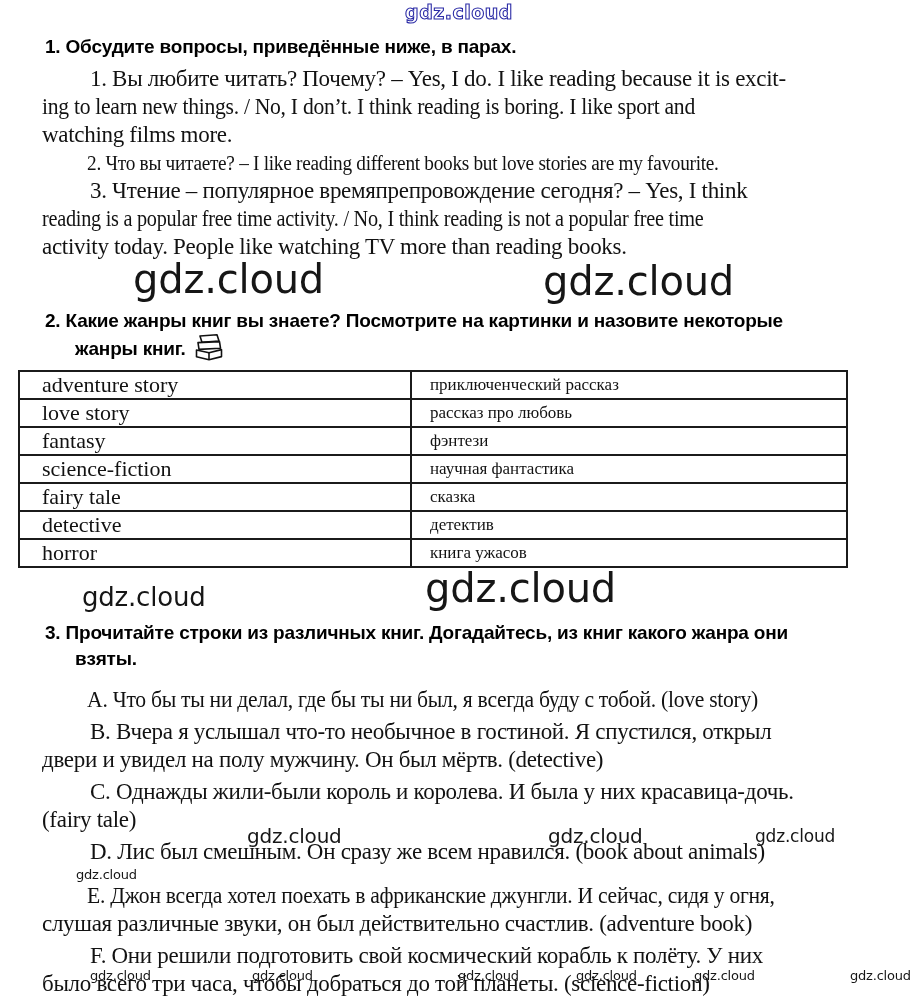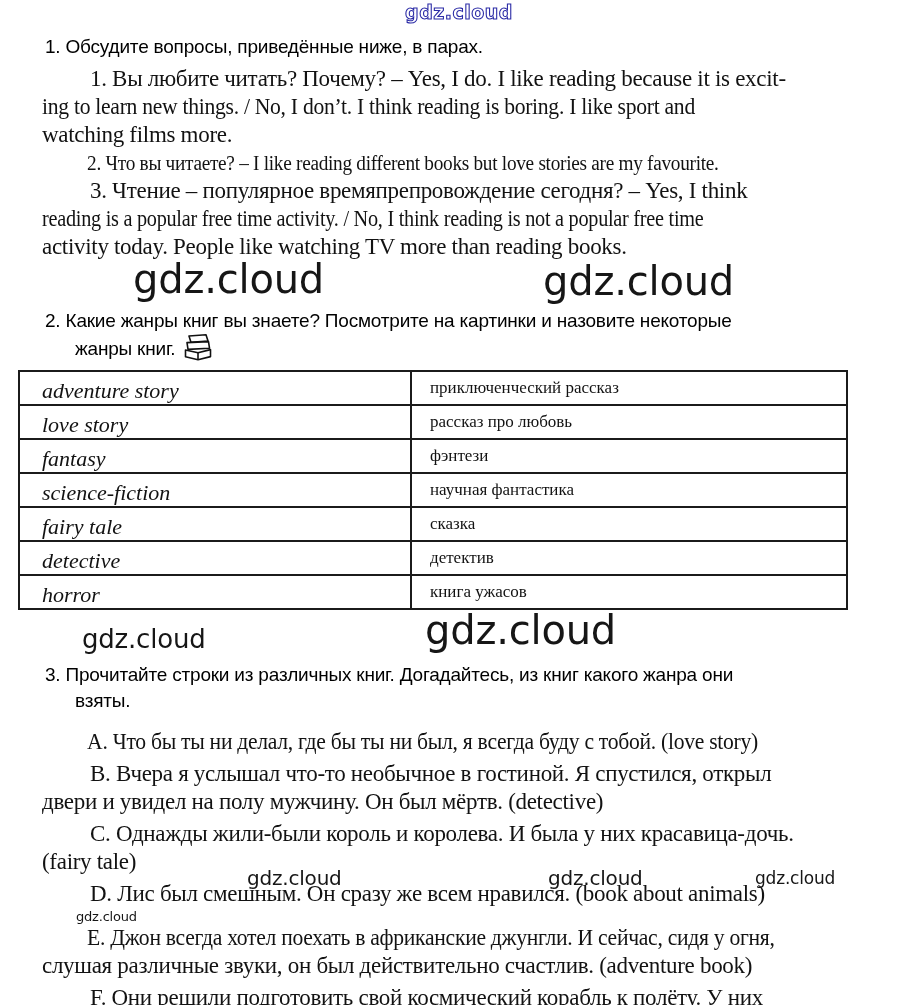--- a/index.html
+++ b/index.html
@@ -21,21 +21,21 @@
   .wm-m3{left:755px;top:208px;font-size:17px;}
   .wm-s1{left:76px;top:248px;font-size:13px;}
   .wm-f1{left:90px;top:349px;font-size:13px;}
   .wm-f2{left:252px;top:349px;font-size:13px;}
   .wm-f3{left:458px;top:349px;font-size:13px;}
   .wm-f4{left:576px;top:349px;font-size:13px;}
   .wm-f5{left:694px;top:349px;font-size:13px;}
   .wm-f6{left:850px;top:349px;font-size:13px;}
 
   
-  .h{font-family:"Liberation Sans",sans-serif;font-weight:400;font-size:19px;line-height:26px;
+  .h{font-family:"Liberation Sans",sans-serif;font-weight:700;font-size:19px;line-height:26px;
      color:#000;margin-left:45px;letter-spacing:-0.2px;white-space:nowrap;}
   .task1-h{margin-top:34px;}
   .task2-h{margin-top:0;}
   .task3-h{margin-top:4px;}
   .h2l2{padding-left:30px;}
 
   
   .para{margin-top:5px;}
   .bline{font-family:"Liberation Serif","DejaVu Serif",serif;font-size:23px;line-height:28px;
          color:#121212;margin-left:42px;white-space:nowrap;letter-spacing:-0.3px;transform-origin:0 50%;}
@@ -45,21 +45,21 @@
   .small{font-size:20.5px;}
   .item{margin-top:4px;}
   .gapE{margin-top:16px;}
   .task3{position:relative;}
   .task3 .para{margin-top:14px;}
 
   
   table.genres{border-collapse:collapse;margin:8px 0 0 18px;table-layout:fixed;}
   table.genres td{border:2px solid #1b1b1b;height:23px;vertical-align:middle;
                   font-family:"Liberation Serif","DejaVu Serif",serif;color:#121212;overflow:hidden;}
-  td.en{width:368px;padding:6px 0 0 22px;font-size:22px;font-style:italic;}
+  td.en{width:368px;padding:0 0 0 22px;font-size:22px;}
   td.ru{width:416px;padding:0 0 0 18px;font-size:17px;}
 
   .books{vertical-align:-6px;margin-left:7px;}
 </style>
 </head>
 <body>
 
 <div class="page">
 
   <span class="wm wm-top">gdz.cloud</span>

